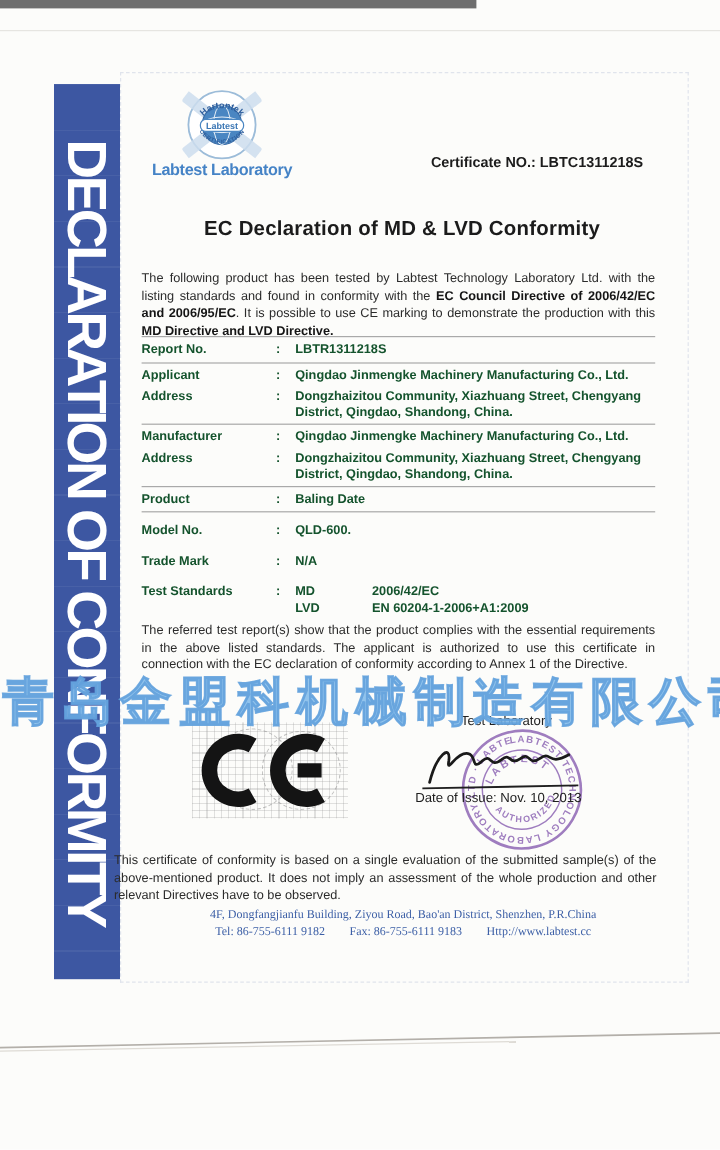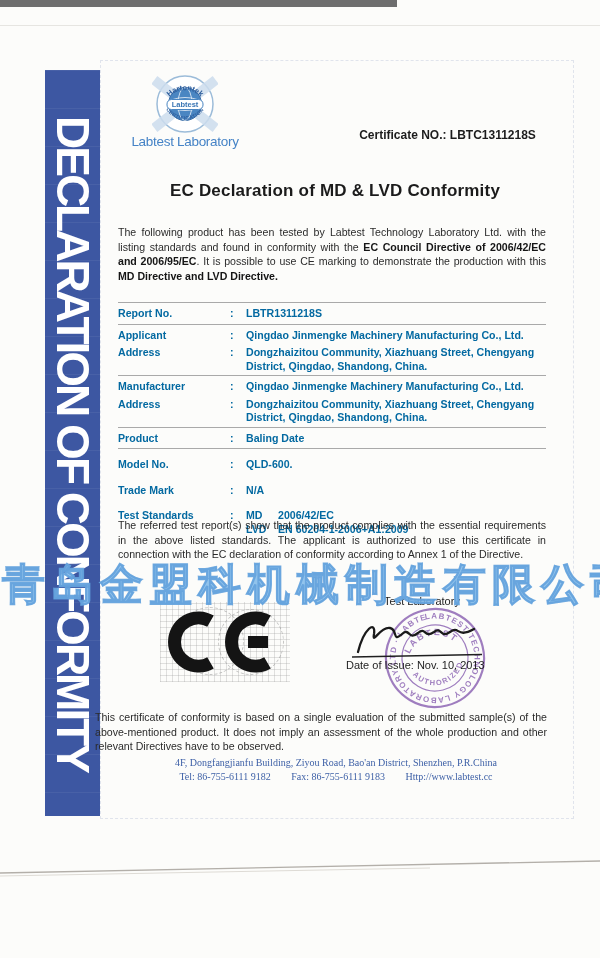--- a/index.html
+++ b/index.html
@@ -9,42 +9,42 @@
   .top-scan-bar{position:absolute;left:0;top:0;width:397px;height:7px;background:#6e6e6e;}
   .top-faint-line{position:absolute;left:0;top:25px;width:600px;height:1px;background:#e6e5e1;}
   .content-frame{position:absolute;left:100px;top:60px;width:472px;height:757px;border:1px dashed #d7dce8;opacity:.75;}
 
   
   .ribbon{position:absolute;left:45px;top:70px;width:55px;height:746px;background:#3d57a2;display:flex;align-items:center;justify-content:center;background-image:repeating-linear-gradient(180deg,rgba(255,255,255,.06) 0 1px,transparent 1px 38px);}
   .ribbon-text{writing-mode:vertical-rl;text-orientation:mixed;white-space:nowrap;color:#ffffff;font-weight:bold;font-size:46px;letter-spacing:-3px;line-height:55px;}
 
   
   .logo-badge{position:absolute;left:152px;top:74px;width:66px;height:62px;}
-  .logo-caption{position:absolute;left:122px;top:134px;width:126px;text-align:center;color:#4583c6;font-weight:normal;font-size:13.5px;letter-spacing:-.3px;}
+  .logo-caption{position:absolute;left:122px;top:134px;width:126px;text-align:center;color:#4583c6;font-weight:bold;font-size:13.5px;letter-spacing:-.3px;}
 
   .cert-no{position:absolute;left:330px;top:128px;width:235px;text-align:center;font-weight:bold;font-size:12px;color:#1c1c1c;}
 
   .doc-title{position:absolute;left:105px;top:181px;width:460px;text-align:center;font-weight:bold;font-size:17px;color:#1b1b1b;letter-spacing:.2px;}
 
   .para{position:absolute;color:#2b2b2b;font-size:10.6px;line-height:14.6px;text-align:justify;}
   .para b{color:#151515;}
   .p-intro{left:118px;top:225px;width:428px;}
   .p-statement{left:118px;top:518px;width:428px;}
   .p-disclaimer{left:95px;top:710px;width:452px;}
 
   
-  .details{position:absolute;left:118px;top:302px;width:428px;color:#0369a1;}
+  .details{position:absolute;left:118px;top:280px;width:428px;color:#14532d;}
   .sep{border-top:1px solid #a9a9a9;height:0;}
   .drow{display:flex;align-items:flex-start;padding:4px 0 3px 0;font-size:10.6px;font-weight:bold;line-height:13.5px;}
   .drow .lbl{width:112px;flex:0 0 112px;}
   .drow .colon{width:16px;flex:0 0 16px;text-align:left;}
   .drow .val{flex:1;}
   .drow.tight{padding-top:1px;padding-bottom:2px;}
   .gap-sm{height:5px;}
-  .std-line{display:flex;}
+  .std-line{display:flex;gap:32px;}
   .std-line .std-k{width:32px;flex:0 0 32px;}
 
   
   .watermark{position:absolute;left:2px;top:556px;width:598px;white-space:nowrap;font-size:43px;font-weight:bold;letter-spacing:6px;color:rgba(126,184,233,.85);-webkit-text-stroke:1px rgba(96,160,220,.85);z-index:40;pointer-events:none;font-family:"DejaVu Sans","Liberation Sans",sans-serif;}
 
   
   .ce-box{position:absolute;left:160px;top:602px;width:130px;height:80px;background-image:repeating-linear-gradient(0deg,rgba(150,150,150,.28) 0 1px,transparent 1px 6px),repeating-linear-gradient(90deg,rgba(150,150,150,.28) 0 1px,transparent 1px 6px);}
   .ce-circle{position:absolute;border:1px dashed rgba(140,140,140,.5);border-radius:50%;}
   .ce-c1{left:16px;top:5px;width:66px;height:66px;}
   .ce-c2{left:58px;top:7px;width:64px;height:64px;}

